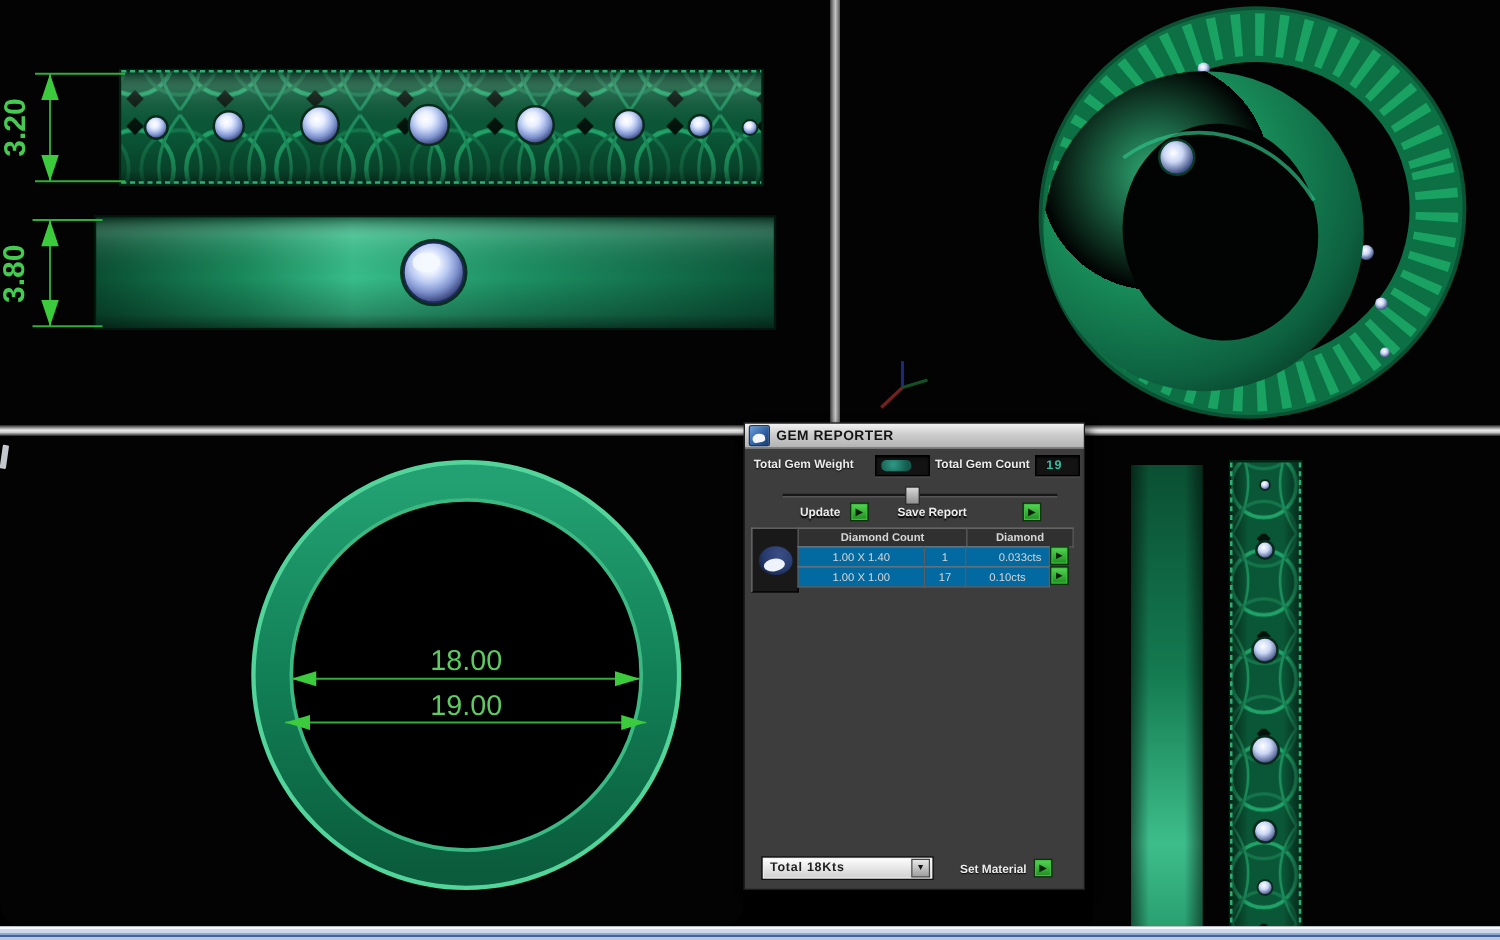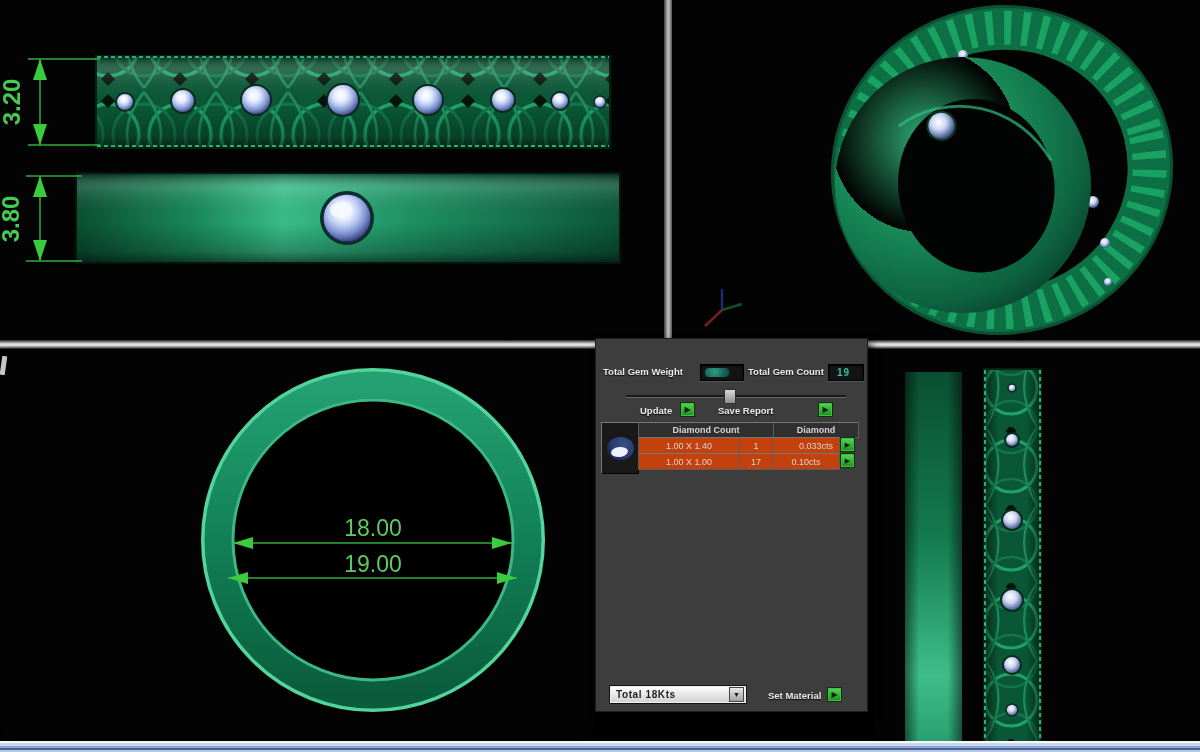--- a/index.html
+++ b/index.html
@@ -44,21 +44,21 @@
   .tbl-thumb{position:absolute;left:5px;top:83px;width:36px;height:50px;background:#191919;
        border-top:1px solid #777;border-left:1px solid #777;border-right:1px solid #000;border-bottom:1px solid #000;
        display:flex;align-items:center;justify-content:center;}
   .thumb-gem{width:27px;height:23px;border-radius:50%;position:relative;
        background:radial-gradient(circle at 62% 30%,#3b4f86,#263a6e 55%,#101c3c 90%);}
   .thumb-gem::after{content:"";position:absolute;left:4px;top:10px;width:17px;height:10px;
        background:#eef2fb;border-radius:50%;transform:rotate(-8deg);}
   .grid{position:absolute;left:42px;top:83px;width:222px;font-size:9px;color:#d6d6d6;}
   .grow{display:flex;}
   .gcell{box-sizing:border-box;border:1px solid #5c5c5c;border-top-color:#777;margin-right:-1px;margin-bottom:-1px;
-       background:#c2410c;height:17px;display:flex;align-items:center;justify-content:center;white-space:nowrap;}
+       background:#0369a1;height:17px;display:flex;align-items:center;justify-content:center;white-space:nowrap;}
   .ghead{background:#303030;font-weight:bold;height:16px;}
   .gbtn-mini{position:relative;width:15px;height:15px;flex:0 0 auto;margin-left:1px;margin-bottom:-1px;box-sizing:border-box;
        background:linear-gradient(180deg,#57d657,#1f8c1f);border:1px solid #0c320c;
        box-shadow:inset 0 0 0 1px #3ec23e;display:flex;align-items:center;justify-content:center;
        color:#062106;font-size:7px;line-height:1;}
   .select{position:absolute;left:13px;top:346px;width:138px;height:19px;box-sizing:border-box;
        background:linear-gradient(180deg,#ffffff,#cfcfcf);border:1px solid #111;
        box-shadow:inset 0 0 0 1px #efefef;display:flex;align-items:center;justify-content:space-between;padding:0 2px 0 6px;}
   .select-text{font-size:10px;font-weight:bold;color:#1e1e1e;letter-spacing:.6px;}
   .select-arrow{width:13px;height:13px;background:linear-gradient(180deg,#e8e8e8,#9f9f9f);
@@ -277,20 +277,24 @@
           <circle cx="138" cy="171" r="10" fill="url(#gemG2)" stroke="#0a2a1c" stroke-width="2"></circle>
           <circle cx="138" cy="251" r="11" fill="url(#gemG2)" stroke="#0a2a1c" stroke-width="2"></circle>
           <circle cx="138" cy="316" r="9" fill="url(#gemG2)" stroke="#0a2a1c" stroke-width="2"></circle>
           <circle cx="138" cy="361" r="6" fill="url(#gemG2)" stroke="#0a2a1c" stroke-width="1.5"></circle>
         </g>
       </g>
     </svg>
   </div>
 
   <div class="dlg">
+    <div class="dlg-title">
+      <div class="dlg-ico"></div>
+      <span class="dlg-title-text">GEM REPORTER</span>
+    </div>
 
     <span class="lbl" style="left:7px;top:27px;">Total Gem Weight</span>
     <div class="valbox" style="left:104px;top:25px;width:42px;">
       <span class="teal-chip"></span>
     </div>
     <span class="lbl" style="left:152px;top:27px;">Total Gem Count</span>
     <div class="valbox" style="left:232px;top:25px;width:34px;">
       <span class="teal-num">19</span>
     </div>
 

